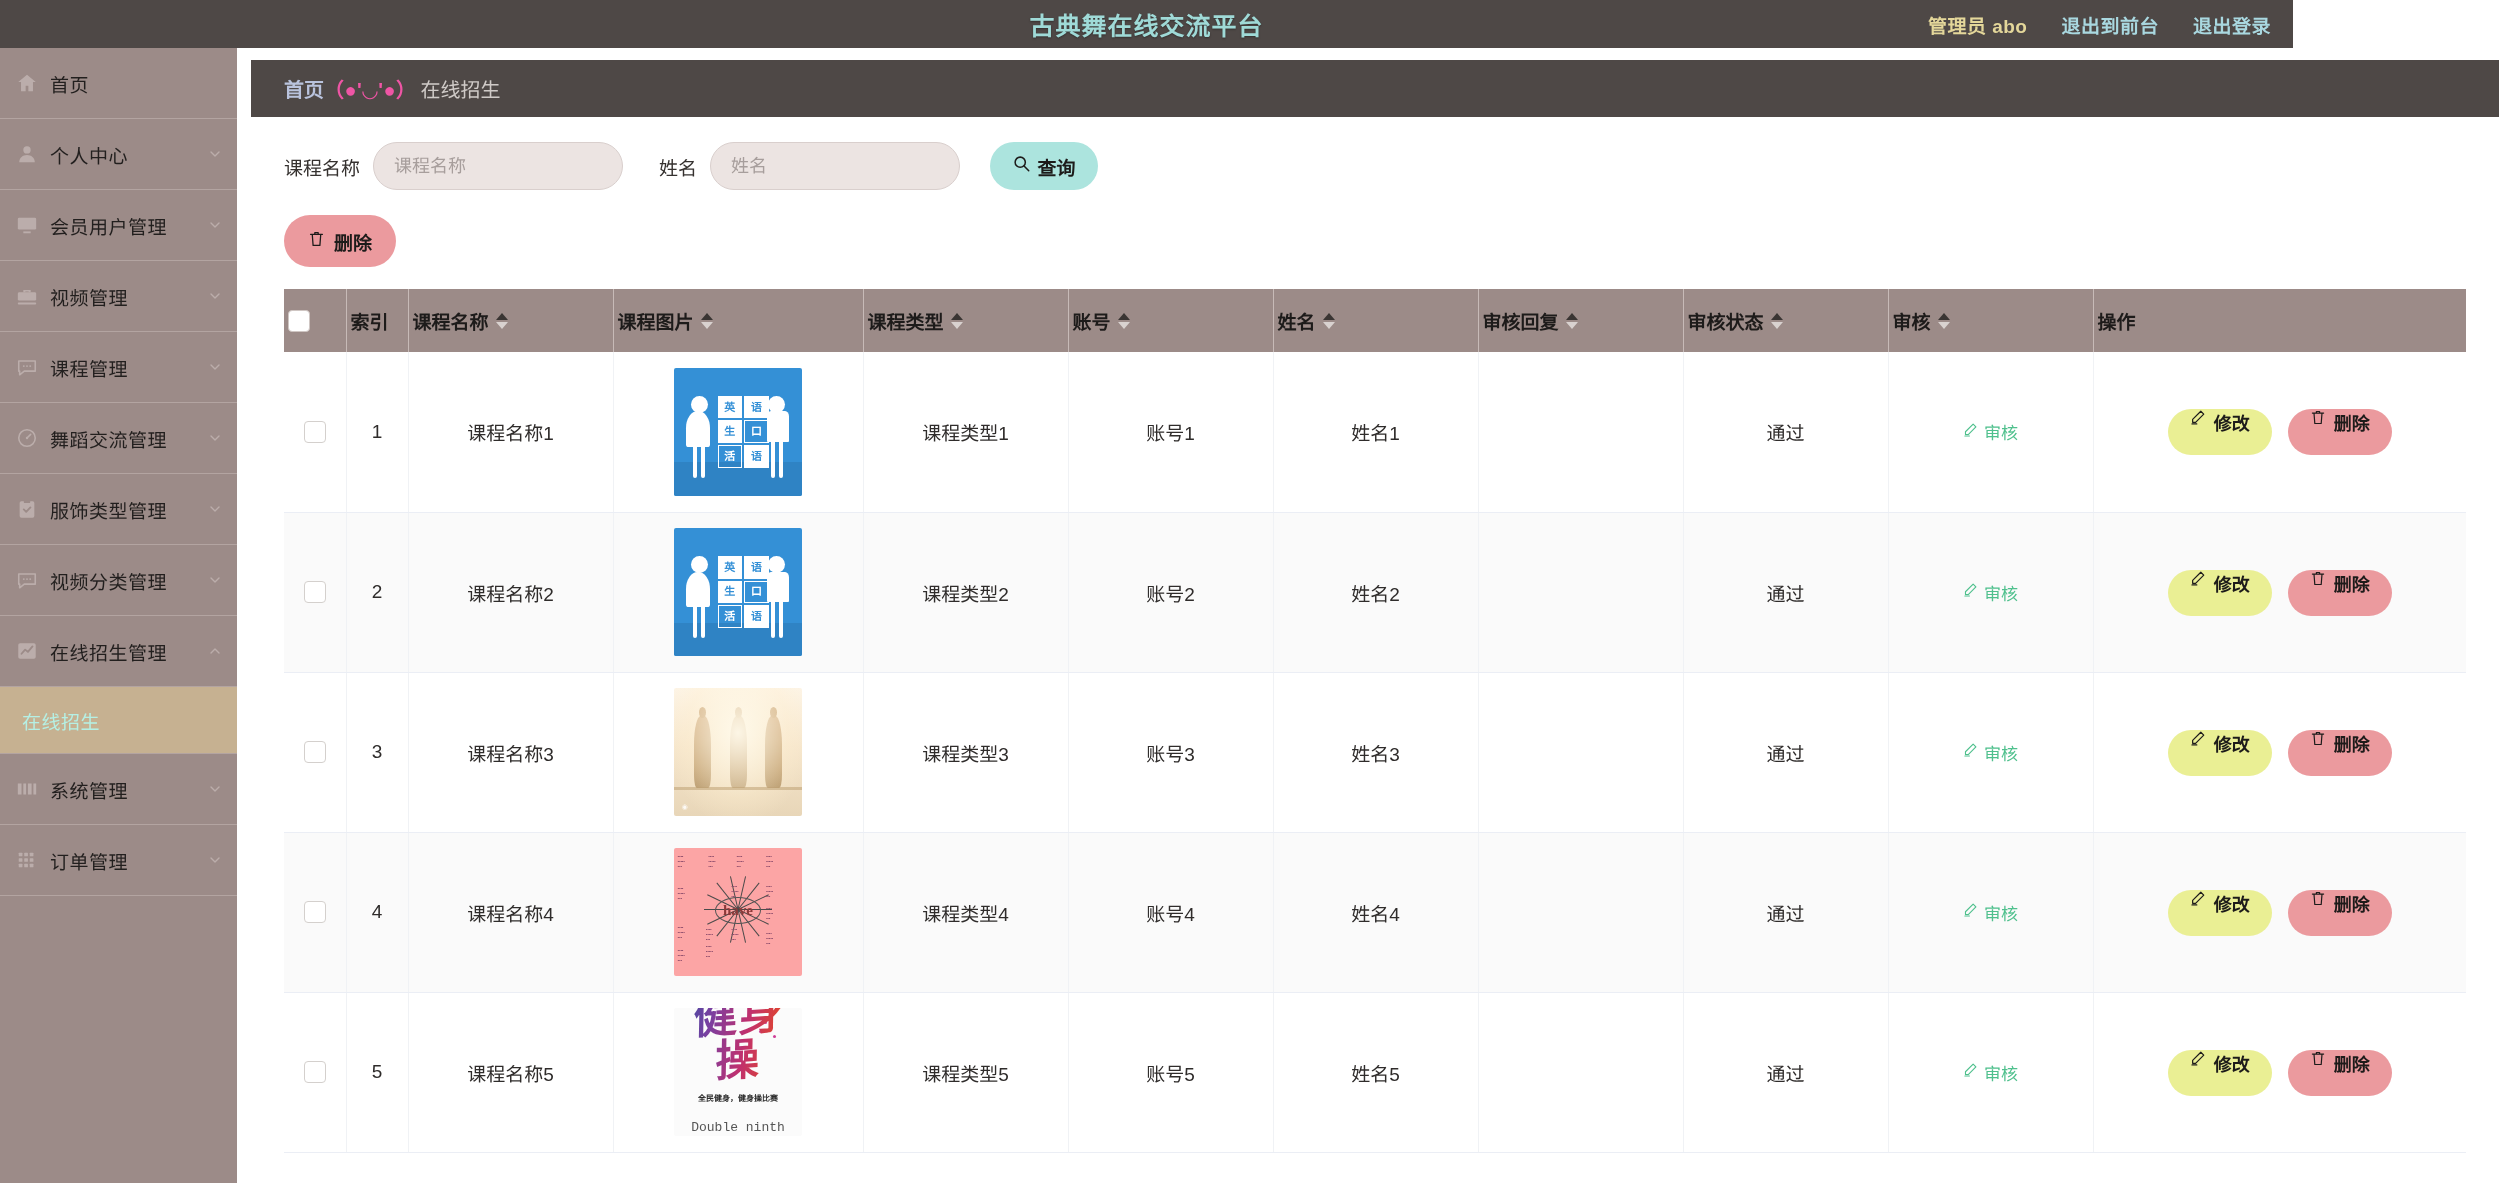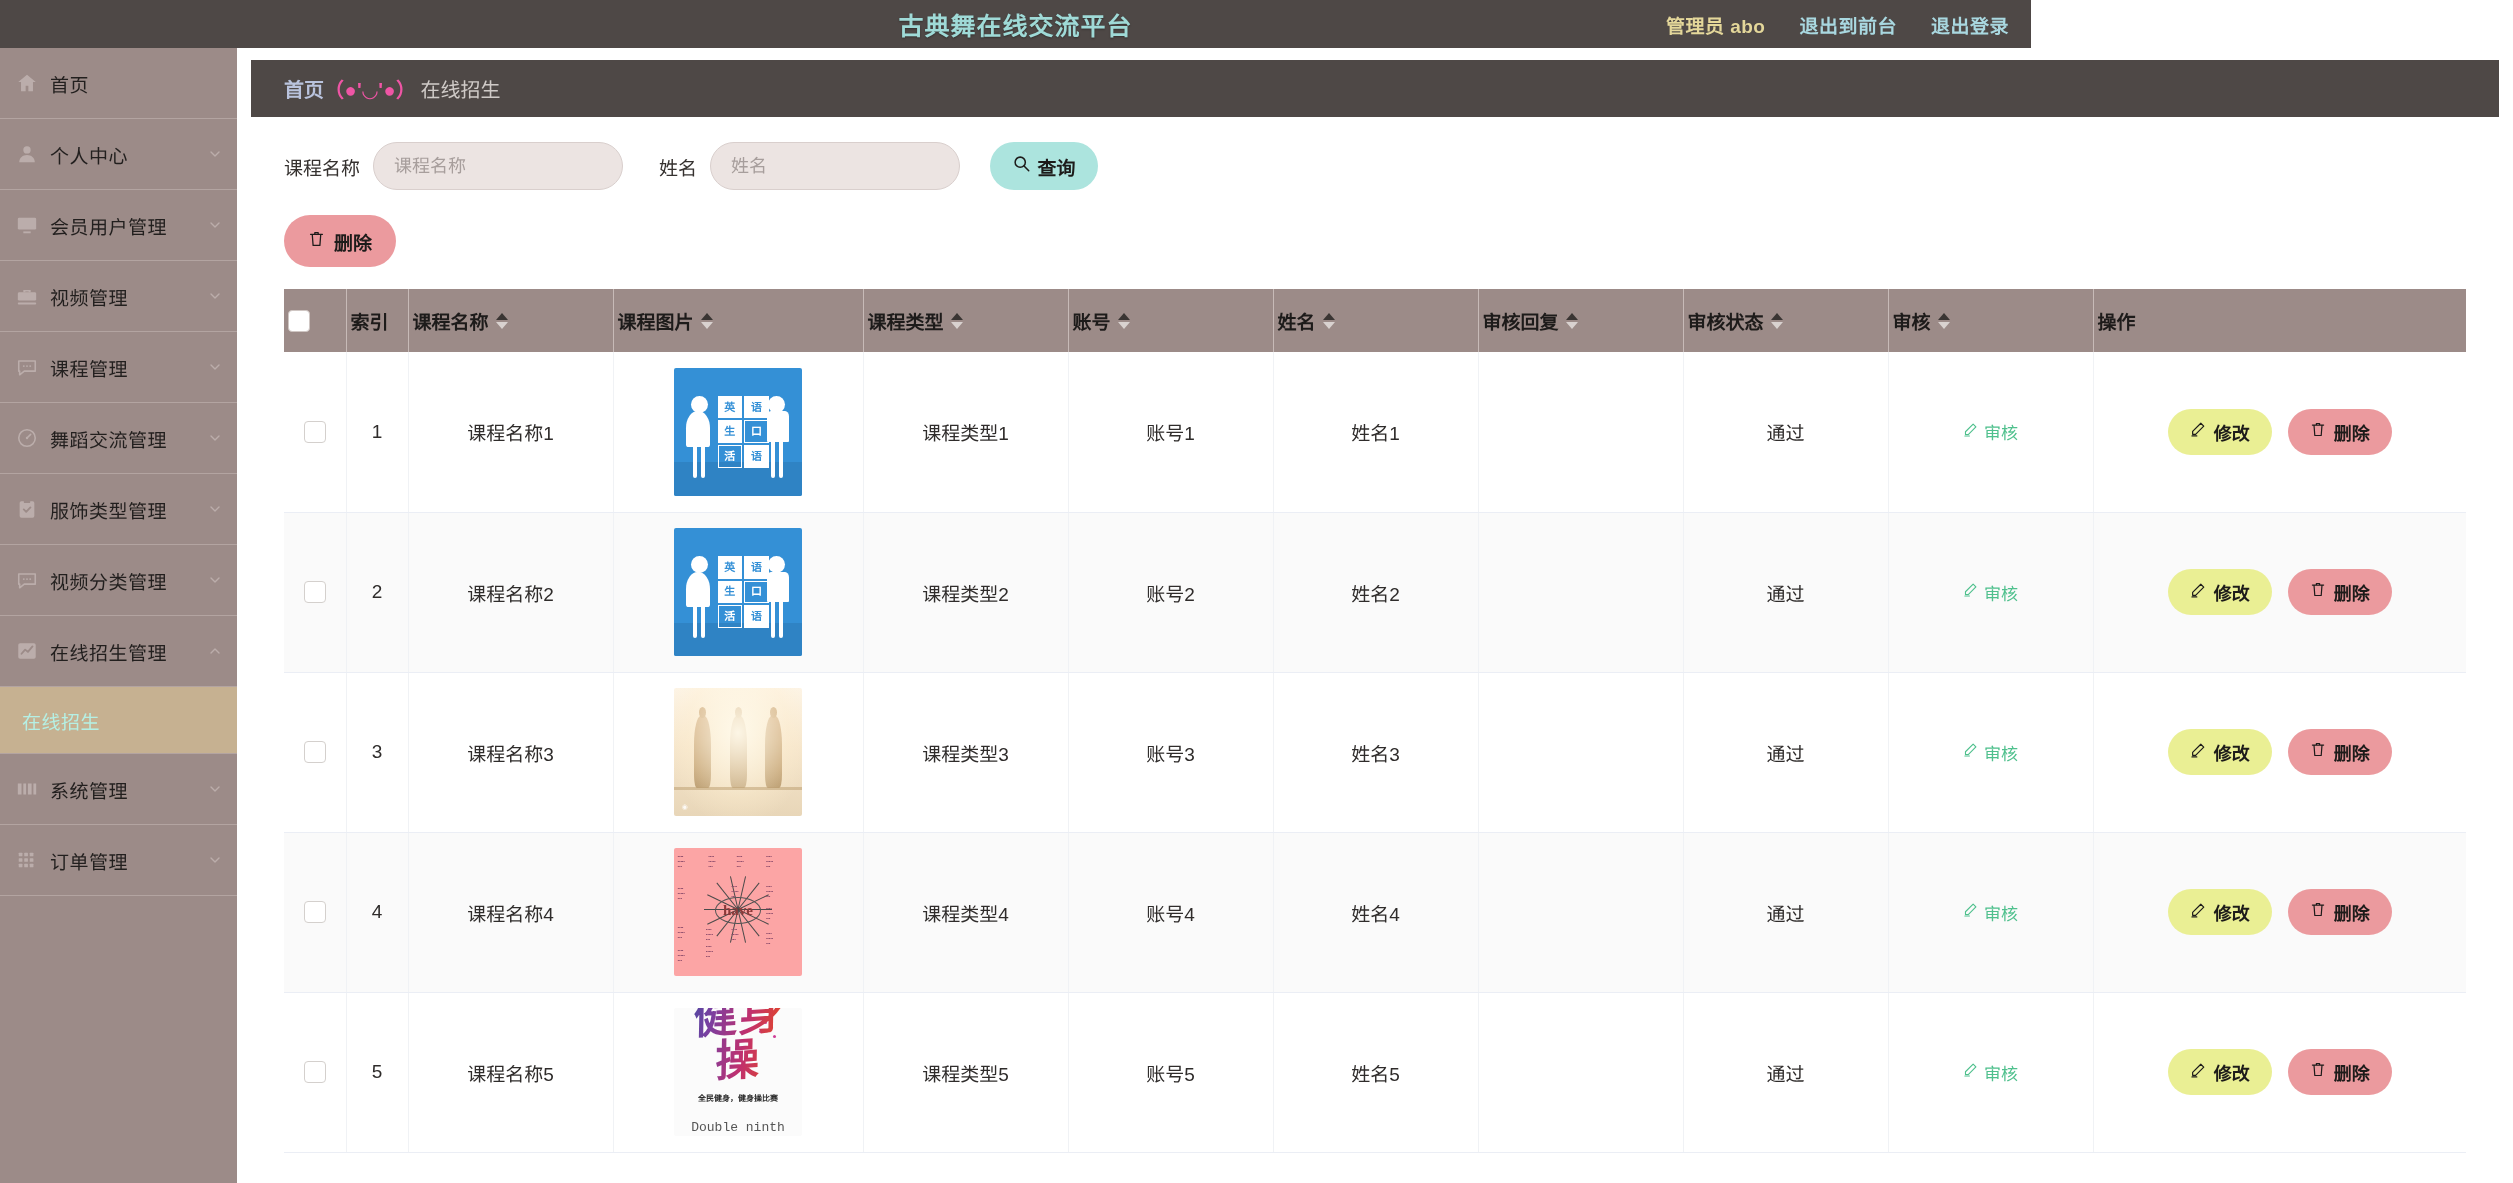--- a/index.html
+++ b/index.html
@@ -10,21 +10,21 @@
     overflow: hidden;
     background: #fff;
     font-family: "Liberation Sans", "DejaVu Sans", sans-serif;
     -webkit-font-smoothing: antialiased;
   }
   #app { position: relative; width: 2513px; height: 1183px; }
 
   
   .topbar {
     position: absolute; top: 0; left: 0;
-    width: 2031px; height: 48px;
+    width: 2293px; height: 48px;
     background: #4e4846;
     display: flex; align-items: center;
     z-index: 30;
   }
   .topbar-title {
     position: absolute; left: 0; right: 0;
     text-align: center;
     color: #9fdad7;
     font-size: 25px;
     font-weight: 700;
@@ -231,21 +231,21 @@
     color: #4fc08d;
     font-size: 17px;
     display: inline-flex; align-items: center; gap: 6px;
     cursor: pointer;
     white-space: nowrap;
   }
   .ops { display: inline-flex; align-items: center; gap: 16px; justify-content: center; }
   .btn-sm {
     height: 46px; border: none; border-radius: 24px;
     font-size: 18px; font-weight: 700; color: #1d1b1a;
-    display: inline-flex; align-items: center; justify-content: center;
+    display: inline-flex; justify-content: center;
     gap: 8px; padding: 0 22px; cursor: pointer;
     font-family: "Liberation Sans", sans-serif;
   }
   .btn-edit { background: #eaef94; }
   .btn-del { background: #eb9a9e; }
 
   
   .img-eng { width:100%; height:100%; background:#3490d6; position:relative; }
   .img-eng .flr {
     position:absolute; left:0; right:0; bottom:0; height:26%;

